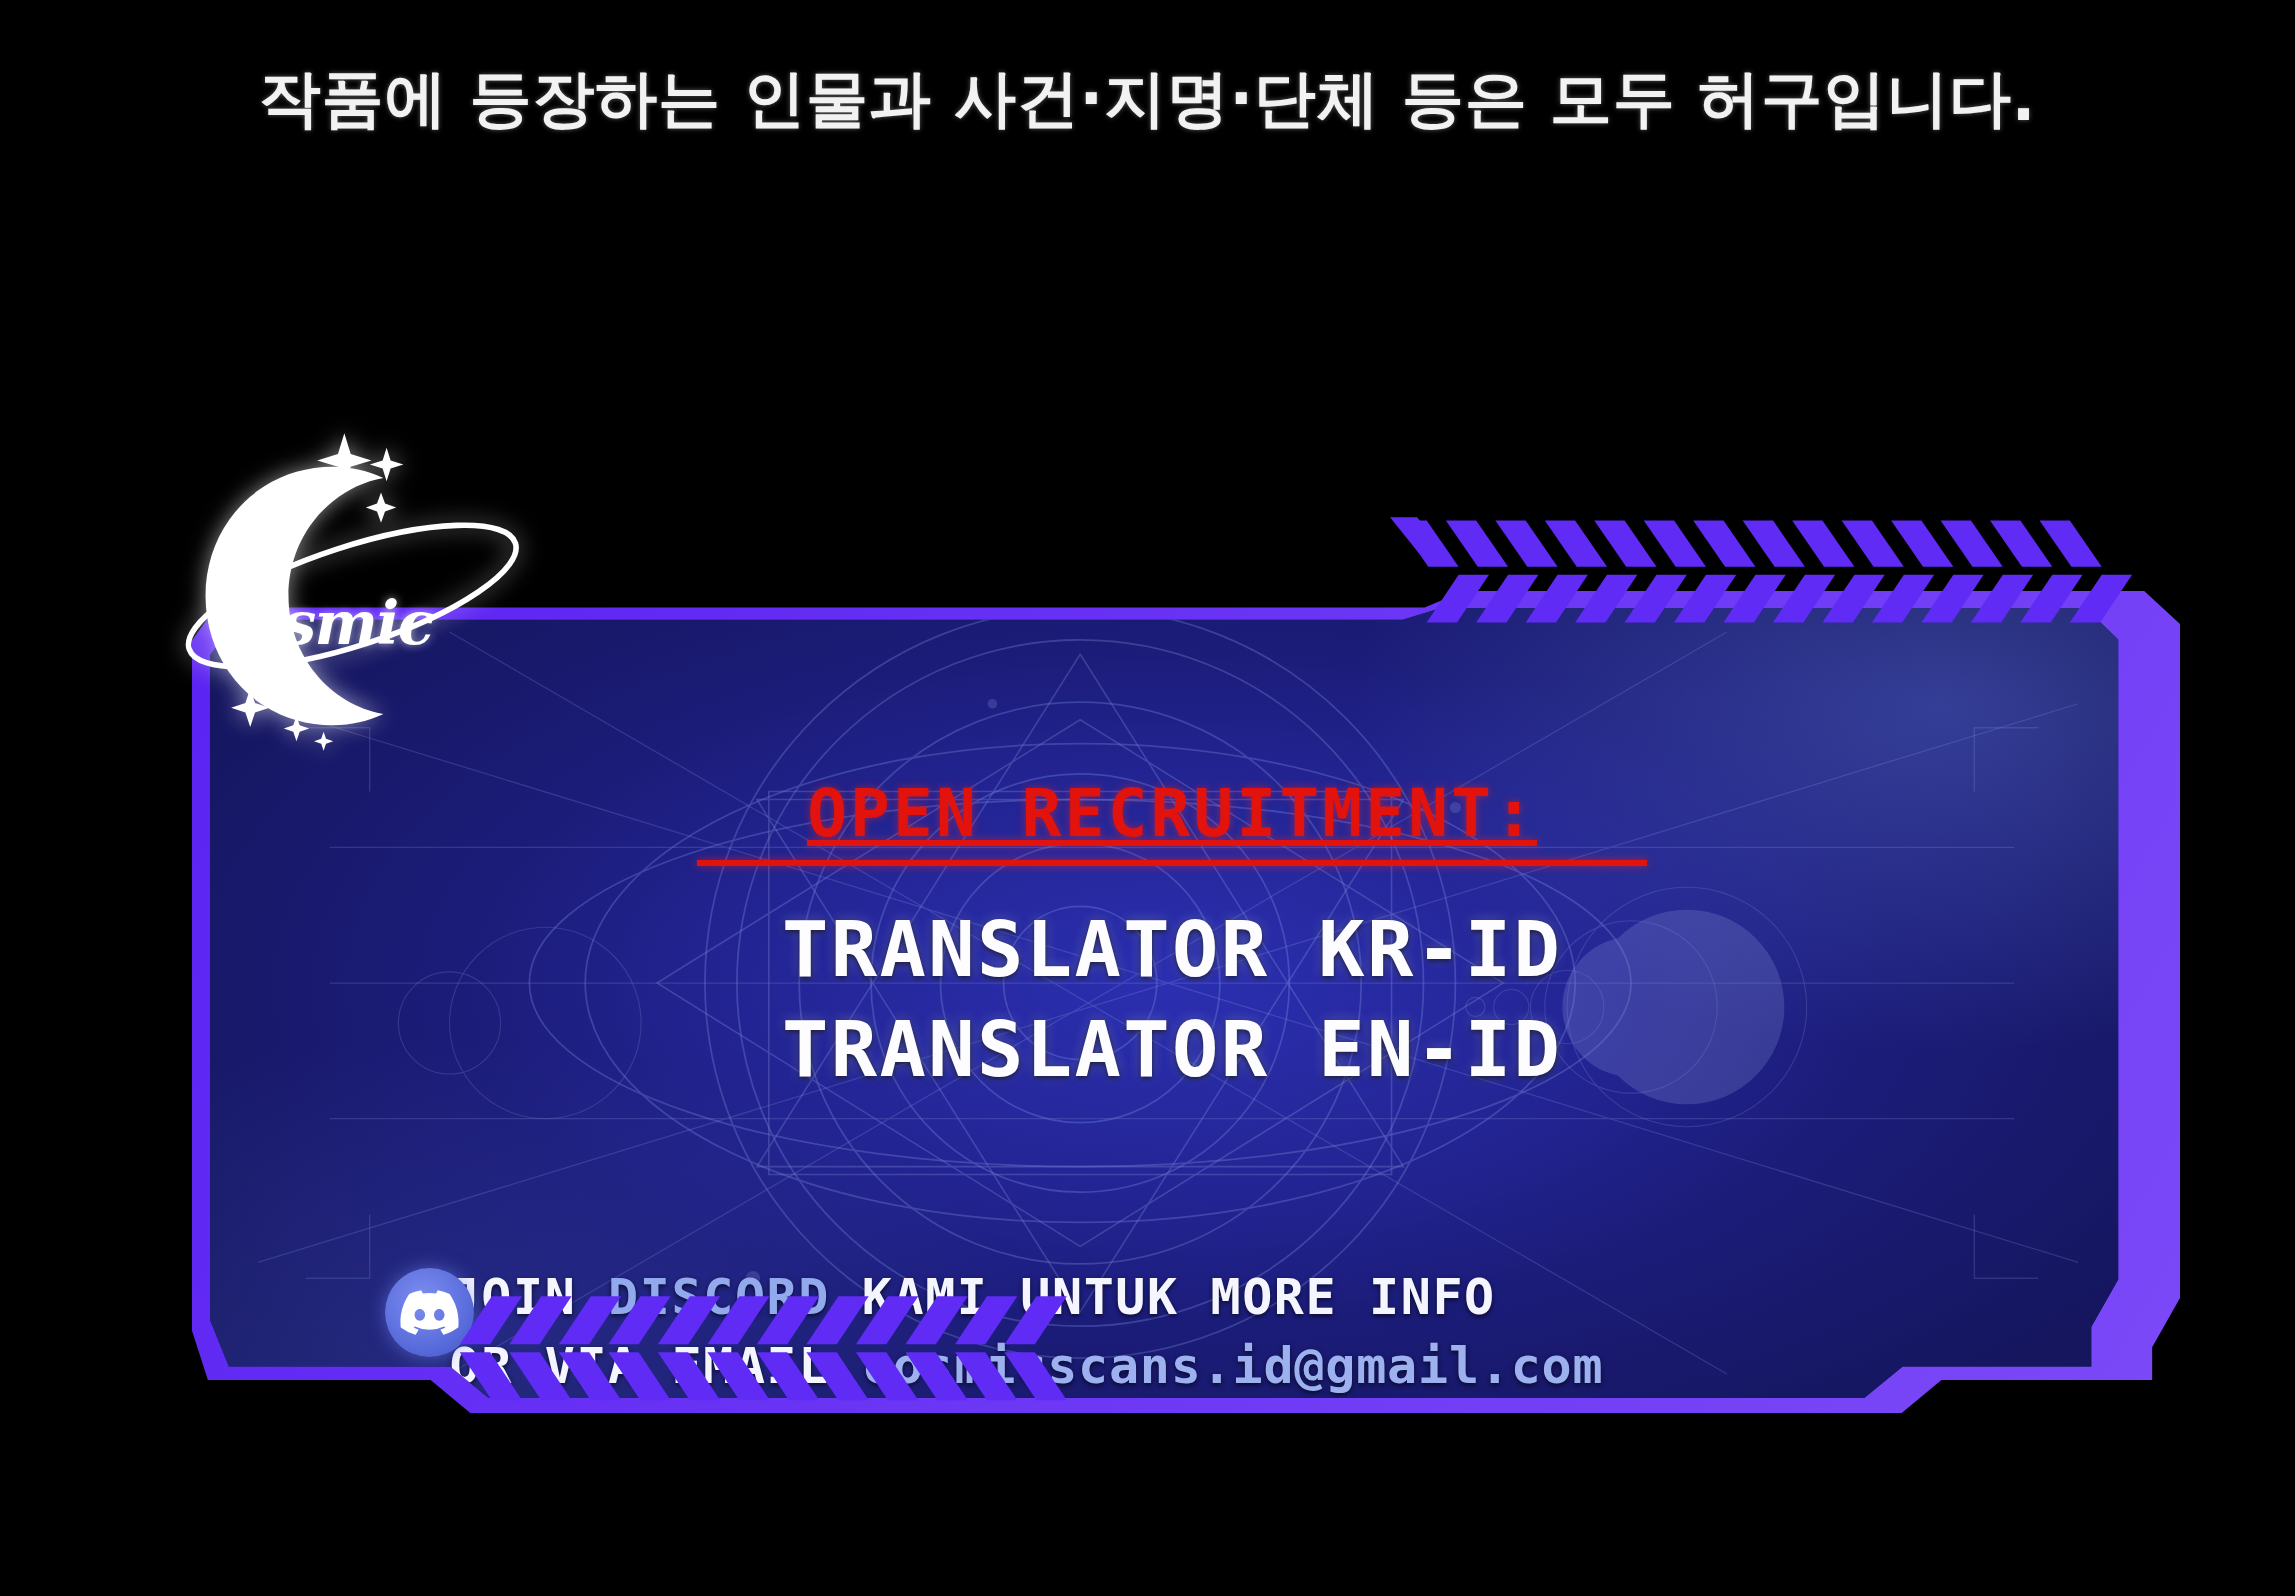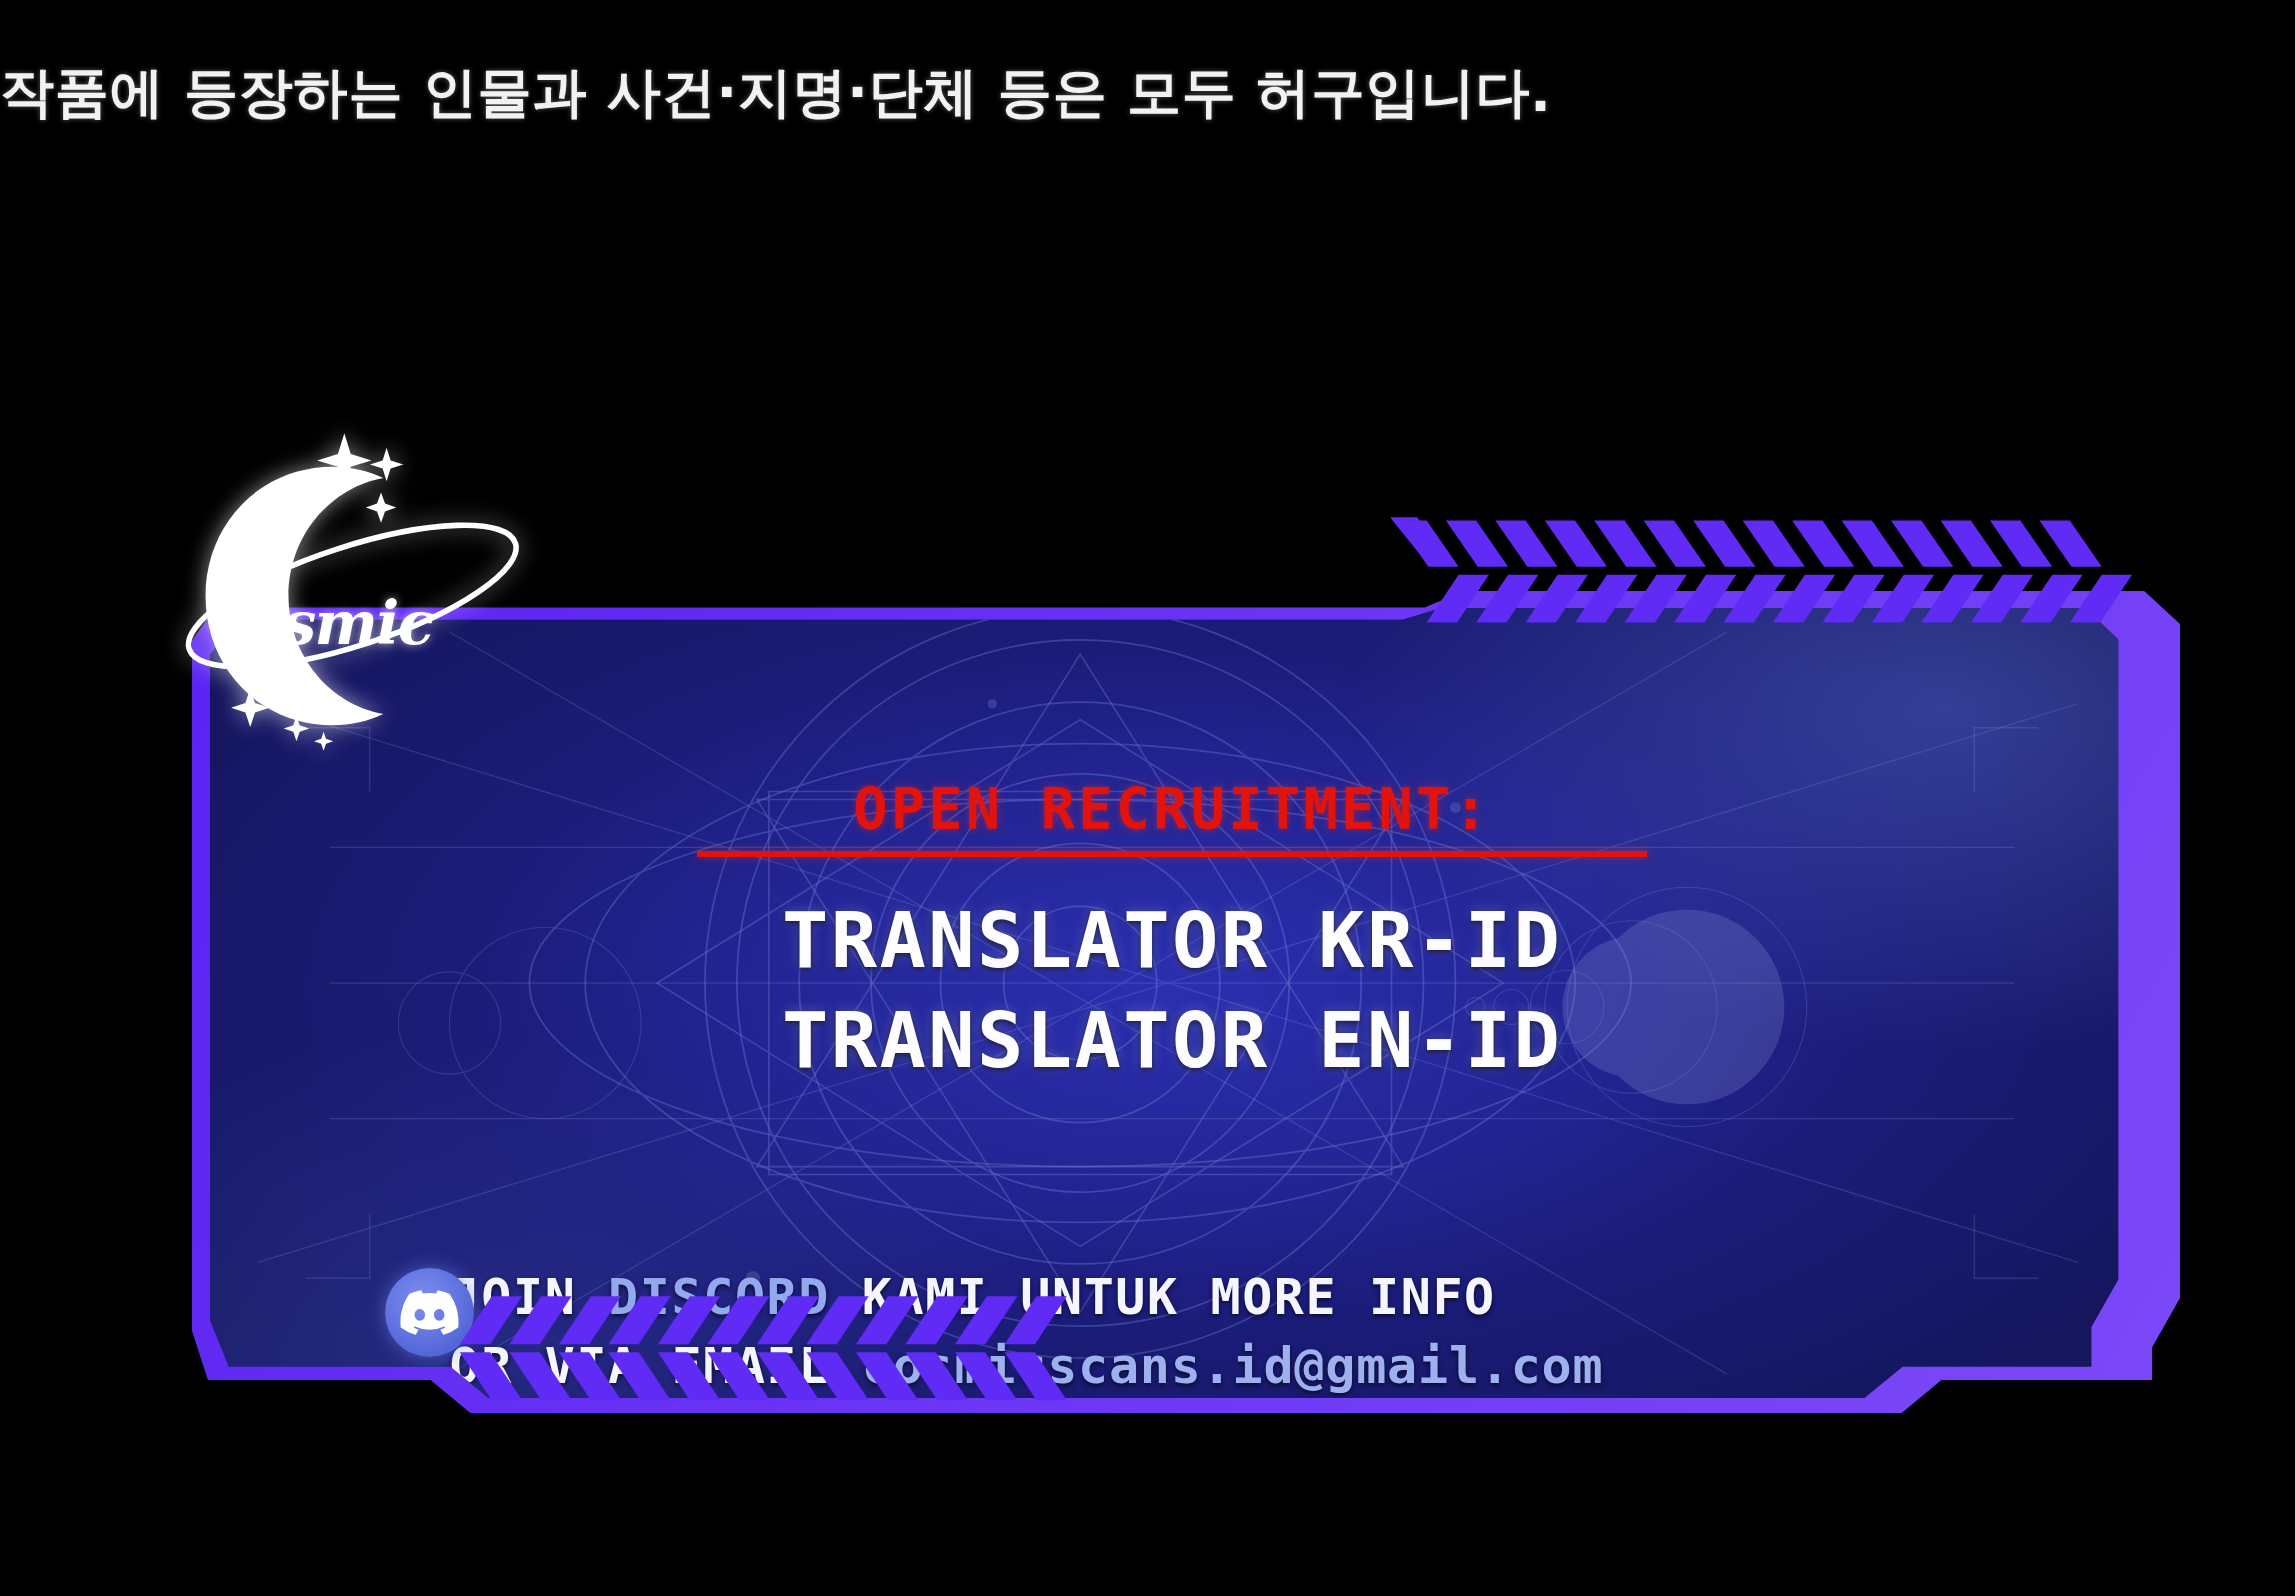--- a/index.html
+++ b/index.html
@@ -4,24 +4,24 @@
 <style>
   html,body{margin:0;padding:0;background:#000;}
   body{
     width:2295px;height:1597px;position:relative;overflow:hidden;
     font-family:"Liberation Sans",sans-serif;background:#000;
   }
 
   
   #disclaimer{
     position:absolute;top:57px;left:0;width:100%;
-    text-align:left;
+    text-align:center;
     color:#f2f2f2;
     font-family:"DejaVu Sans",sans-serif;
-    font-size:54px;font-weight:700;letter-spacing:0.8px;
+    font-size:62px;font-weight:700;letter-spacing:0.8px;
     white-space:nowrap;
     text-shadow:0 0 4.8px rgba(255,255,255,.35);
   }
 
   
   #banner{
     position:absolute;left:192px;top:495px;width:2012px;height:982px;
   }
 
   
@@ -81,24 +81,25 @@
   }
 
   
   #copy{
     position:absolute;left:112px;top:172px;width:1701px;
     text-align:center;
   }
   .headline{
     color:#e2120c;
     font-family:"DejaVu Sans Mono","Liberation Mono",monospace;
-    font-size:57px;font-weight:700;letter-spacing:3.2px;
+    font-size:66px;font-weight:700;letter-spacing:3.2px;
     line-height:1.02;
     white-space:nowrap;
     text-shadow:0 0 8px rgba(255,40,30,.45);
+    text-decoration:underline;
   }
   .headline-rule{
     height:5.6px;background:#e2120c;
     width:950px;margin:12.8px auto 0;
     box-shadow:0 0 8px rgba(255,40,30,.5);
   }
   .role{
     color:#fdfdff;
     font-family:"DejaVu Sans Mono","Liberation Mono",monospace;
     font-size:77px;font-weight:700;letter-spacing:2.4px;

